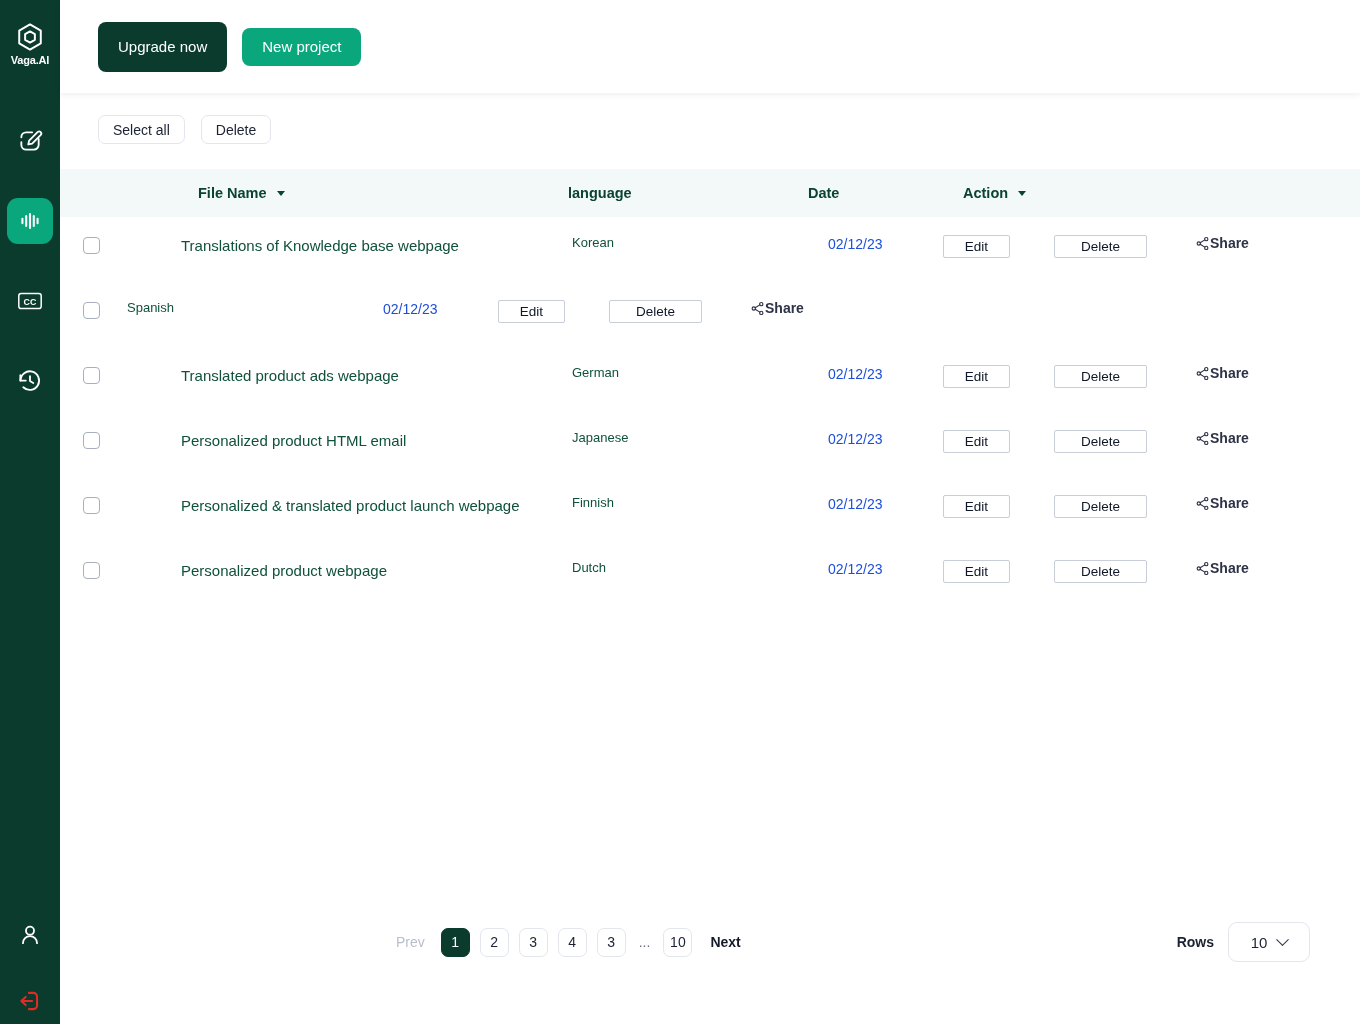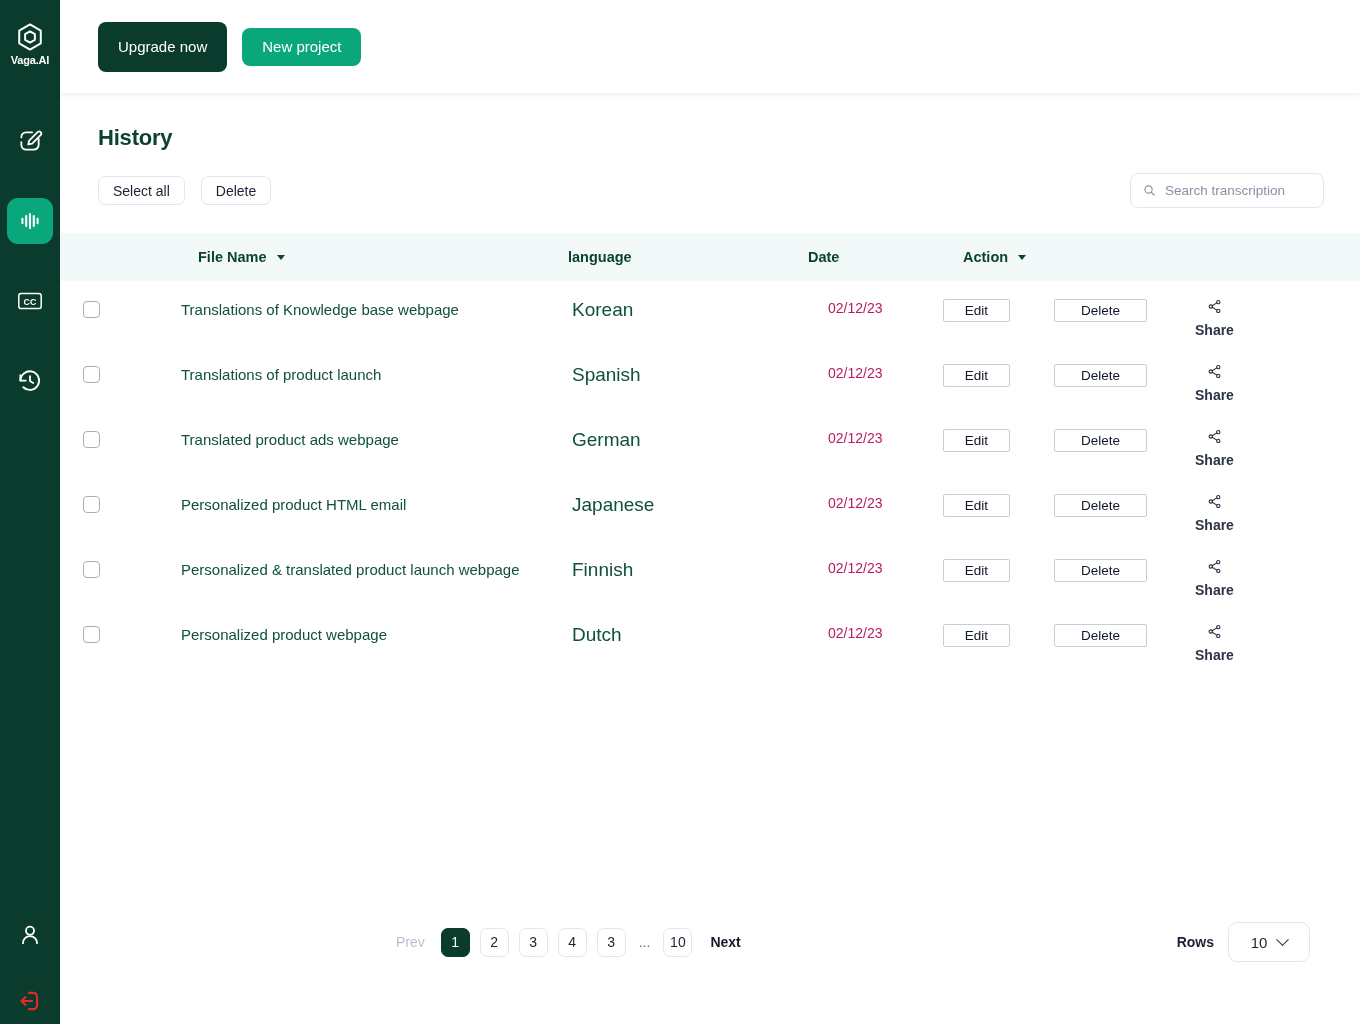--- a/index.html
+++ b/index.html
@@ -119,39 +119,39 @@
 
   .trow {
     display: flex; align-items: flex-start; min-height: 65px;
     padding-top: 18px;
   }
   .trow .col-check { padding-top: 2px; }
   .cell-name {
     font-size: 15px; color: #0F5139; line-height: 21px;
     padding-left: 58px; padding-right: 20px;
   }
-  .cell-lang { font-size: 19px; color: #0F5139; padding-left: 4px; }
-  .cell-date { font-size: 14px; color: #be185d; padding-left: 30px; padding-top: 1px; }
+  .cell-lang { font-size: 13px; color: #0F5139; padding-left: 4px; }
+  .cell-date { font-size: 14px; color: #1d4ed8; padding-left: 30px; padding-top: 1px; }
   .cell-action { display: flex; align-items: flex-start; gap: 0px; padding-left: 0px; }
 
   .checkbox {
     width: 17px; height: 17px; border: 1.6px solid #A9AFBE;
     border-radius: 4px; background: #FFFFFF; cursor: pointer;
   }
 
   .btn-square {
     border: 1px solid #C9CDD8; background: #FFFFFF; border-radius: 2px;
     height: 23px; width: 67px; font-size: 13.5px; color: #0f172a;
     font-family: inherit; cursor: pointer; line-height: 21px; padding: 0;
   }
   .btn-square.wide { width: 93px; margin-left: 44px; }
   .share-btn {
-    display: flex; align-items: center; gap: 8px; cursor: pointer;
+    display: flex; align-items: center; gap: 0; cursor: pointer;
     margin-left: 48px; background: none; border: none; padding: 0;
-    font-family: inherit; font-size: 14px; color: #2D3347; font-weight: bold; flex-direction: column;
+    font-family: inherit; font-size: 14px; color: #2D3347; font-weight: bold;
   }
 
   
   .pagination-bar {
     position: absolute; left: 0; right: 12px; bottom: 62px;
     display: flex; align-items: center; padding: 0 38px;
   }
   .pager { display: flex; align-items: center; gap: 10px; margin: 0 auto; padding-left: 80px; }
   .pg-prev { font-size: 14px; color: #B9BECB; cursor: pointer; margin-right: 6px; }
   .pg-next { font-size: 14px; color: #151A28; font-weight: bold; cursor: pointer; margin-left: 8px; }
@@ -242,33 +242,25 @@
   <div class="main">
 
     <div class="topbar">
       <div class="topbar-actions">
         <button class="btn-upgrade">Upgrade now</button>
         <button class="btn-newproject">New project</button>
       </div>
     </div>
 
     <div class="content">
-      <div class="section-title">History</div>
 
       <div class="toolbar">
         <div class="toolbar-left">
           <button class="btn-outline">Select all</button>
           <button class="btn-outline">Delete</button>
-        </div>
-        <div class="search-wrap">
-          <svg width="15" height="15" viewBox="0 0 20 20" fill="none" stroke="#8A90A2" stroke-width="1.7">
-            <circle cx="8.5" cy="8.5" r="5.6"></circle>
-            <line x1="12.7" y1="12.7" x2="17.2" y2="17.2" stroke-linecap="round"></line>
-          </svg>
-          <input class="search-input" type="text" placeholder="Search transcription" style="">
         </div>
       </div>
 
       <div class="table">
         <div class="thead">
           <div class="col-check"></div>
           <div class="col-name th">
             <span>File Name</span>
             <span class="caret"></span>
           </div>
@@ -312,23 +304,20 @@
                     </svg>
                     <span>Share</span>
                   </button>
                 </div>
               </div>
             </div>
             <div class="trow">
               <div class="col-check">
                 <div class="checkbox"></div>
               </div>
-              <div class="col-name">
-                <div class="cell-name">Translations of product launch</div>
-              </div>
               <div class="col-lang">
                 <div class="cell-lang">Spanish</div>
               </div>
               <div class="col-date">
                 <div class="cell-date">02/12/23</div>
               </div>
               <div class="col-action">
                 <div class="cell-action">
                   <button class="btn-square">Edit</button>
                   <button class="btn-square wide">Delete</button>

